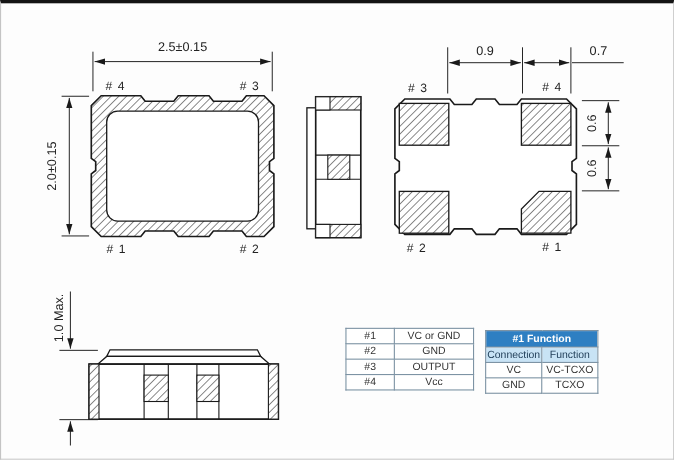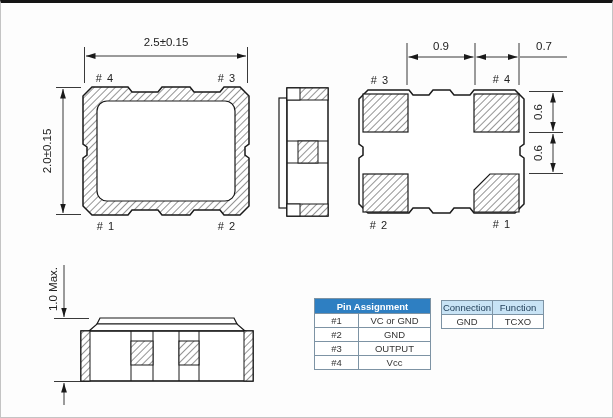--- a/index.html
+++ b/index.html
@@ -149,23 +149,20 @@
     </g>
   </svg>
 
   
   <table class="tbl" style="left:313px; top:295px; width:117px;">
     <colgroup>
         <col style="width:44px">
         <col>
       </colgroup>
     <thead>
-      <tr>
-        <th colspan="2" class="hdr">Pin Assignment</th>
-      </tr>
     </thead>
     <tbody>
       <tr>
         <td>#1</td>
         <td>VC or GND</td>
       </tr>
       <tr>
         <td>#2</td>
         <td>GND</td>
       </tr>
@@ -181,25 +178,32 @@
   </table>
 
   
   <table class="tbl" style="left:440px; top:297px; width:103px;">
     <colgroup>
         <col style="width:51px">
         <col>
       </colgroup>
     <thead>
       <tr>
+        <th colspan="2" class="hdr">#1 Function</th>
+      </tr>
+      <tr>
         <th class="sub">Connection</th>
         <th class="sub">Function</th>
       </tr>
     </thead>
     <tbody>
       <tr>
+        <td>VC</td>
+        <td>VC-TCXO</td>
+      </tr>
+      <tr>
         <td>GND</td>
         <td>TCXO</td>
       </tr>
     </tbody>
   </table>
 
 </div>
 
 </body></html>

